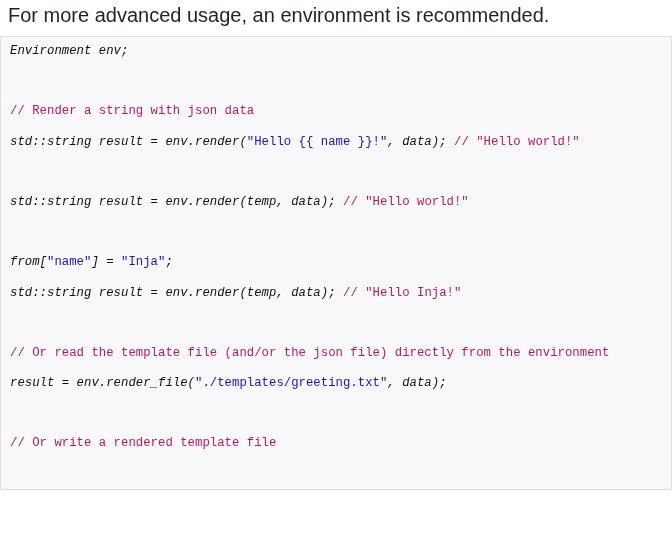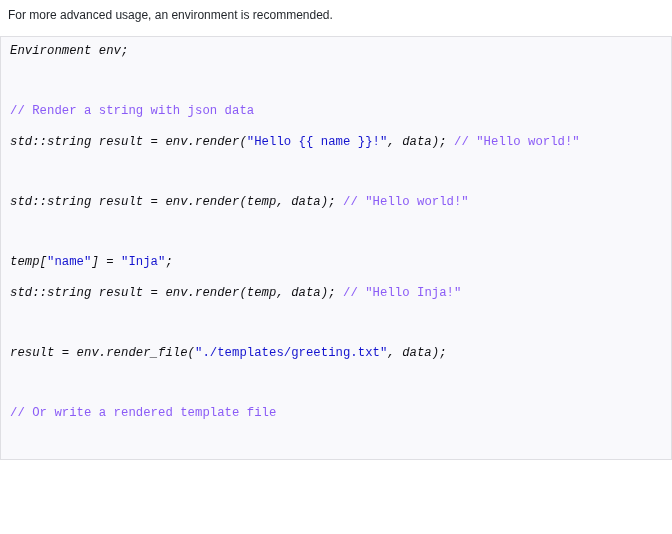--- a/index.html
+++ b/index.html
@@ -16,21 +16,21 @@
   }
   .page {
     width: 672px;
     height: 534px;
     position: relative;
     background: #ffffff;
     box-sizing: border-box;
   }
   .prose {
     font-family: "Liberation Sans", sans-serif;
-    font-size: 12px;
+    font-size: 20px;
     line-height: 19px;
     color: #1f2328;
     padding: 0 8px;
     margin: 0;
   }
   .prose-1 { padding-top: 6px; padding-bottom: 0; }
 
   .codeblock {
     background: #f9f9fc;
     border: 1px solid #dfdfe3;
@@ -43,40 +43,41 @@
     padding: 7px 0 7px 9px;
     white-space: pre;
     overflow: hidden;
     letter-spacing: 0.02px;
   }
   .cb1 { margin: 11px 0 0 0; }
 
   .code-line { display: block; min-height: 15.1px; }
   .blank-line { display: block; height: 15.1px; }
 
-  .tok-cmt { color: #8b5cf6; }
+  .tok-cmt { color: #be185d; }
   .tok-str { color: #1414cf; }
   .tok-plain { color: #101014; font-style: italic; }
 </style>
 </head>
 <body>
 
 <div class="page">
 
   <p class="prose prose-1">For more advanced usage, an environment is recommended.</p>
 
   <pre class="codeblock cb1"><span class="code-line"><span class="tok-plain">Environment env;</span></span>
 <span class="blank-line">&nbsp;</span>
 <span class="code-line"><span class="tok-cmt">// Render a string with json data</span></span>
 <span class="code-line"><span class="tok-plain">std::string result = env.render(</span><span class="tok-str">"Hello {{ name }}!"</span><span class="tok-plain">, data); </span><span class="tok-cmt">// "Hello world!"</span></span>
 <span class="blank-line">&nbsp;</span>
 <span class="code-line"><span class="tok-plain">std::string result = env.render(temp, data); </span><span class="tok-cmt">// "Hello world!"</span></span>
 <span class="blank-line">&nbsp;</span>
-<span class="code-line"><span class="tok-plain">temp[</span><span class="tok-str">"name"</span><span class="tok-plain">] = </span><span class="tok-str">"Inja"</span><span class="tok-plain">;</span></span>
+<span class="code-line"><span class="tok-plain">from[</span><span class="tok-str">"name"</span><span class="tok-plain">] = </span><span class="tok-str">"Inja"</span><span class="tok-plain">;</span></span>
 <span class="code-line"><span class="tok-plain">std::string result = env.render(temp, data); </span><span class="tok-cmt">// "Hello Inja!"</span></span>
 <span class="blank-line">&nbsp;</span>
+<span class="code-line"><span class="tok-cmt">// Or read the template file (and/or the json file) directly from the environment</span></span>
 <span class="code-line"><span class="tok-plain">result = env.render_file(</span><span class="tok-str">"./templates/greeting.txt"</span><span class="tok-plain">, data);</span></span>
 <span class="blank-line">&nbsp;</span>
 <span class="code-line"><span class="tok-cmt">// Or write a rendered template file</span></span>
 
 </pre>
 
 </div>
 
 </body></html>

